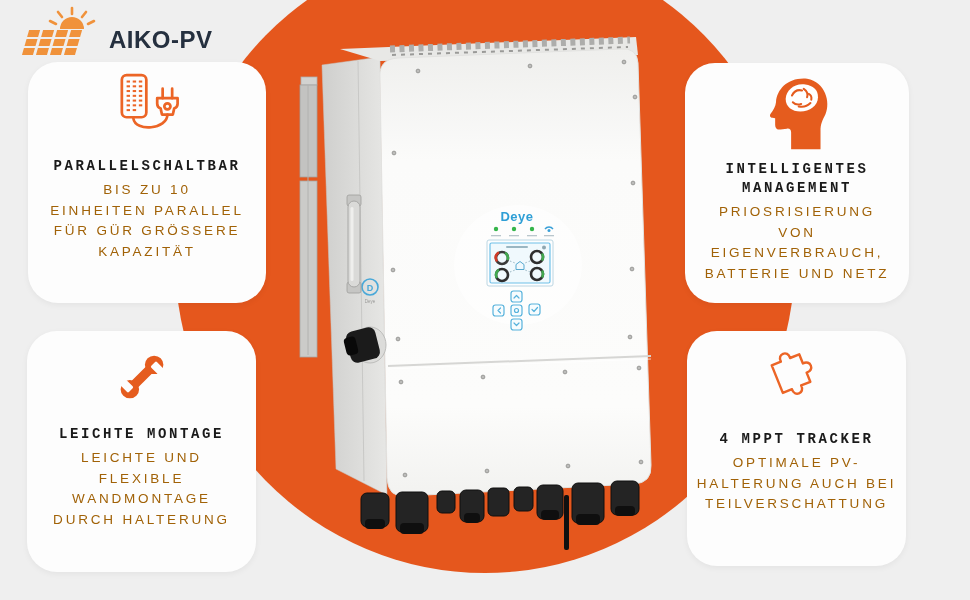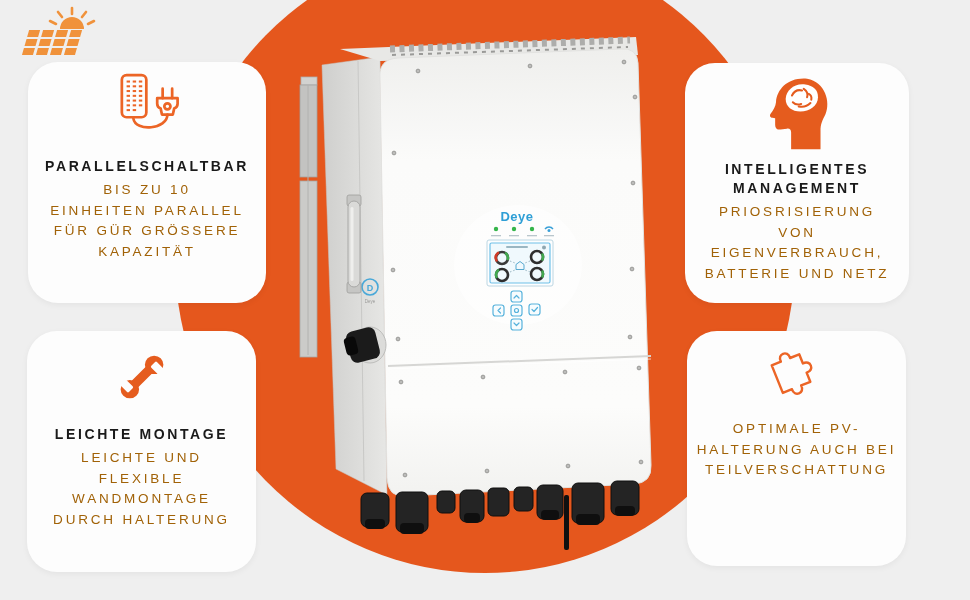--- a/index.html
+++ b/index.html
@@ -11,21 +11,21 @@
   
   .logo{position:absolute;left:20px;top:6px;display:flex;align-items:flex-end;gap:9px;z-index:4;}
   .logo-text{font-weight:700;font-size:24px;letter-spacing:.5px;color:#25303f;padding-bottom:4px;}
   
   .inverter{position:absolute;left:290px;top:25px;width:380px;height:535px;z-index:2;}
   
   .card{position:absolute;background:#fdfdfd;border-radius:30px;z-index:3;
         display:flex;flex-direction:column;align-items:center;
         box-shadow:0 2px 6px rgba(0,0,0,.05);}
   .card-title{font-weight:700;font-size:14px;line-height:19px;letter-spacing:2.6px;color:#1a1a1a;
-              margin:0;white-space:pre-line;text-align:center;}
+              margin:0;white-space:pre-line;text-align:center;font-family:Liberation Mono, monospace;}
   .card-body{font-weight:400;font-size:13.5px;line-height:20.5px;letter-spacing:2.8px;color:#a16207;
              margin:4px 0 0;white-space:pre-line;text-align:center;}
   #card-parallel  {left:28px; top:62px; width:238px;height:241px;}
   #card-management{left:685px;top:63px; width:224px;height:240px;}
   #card-montage   {left:27px; top:331px;width:229px;height:241px;}
   #card-mppt      {left:687px;top:331px;width:219px;height:235px;}
   #card-parallel   .icon-wrap{margin-top:8px; height:70px;}
   #card-management .icon-wrap{margin-top:8px; height:86px;}
   #card-montage    .icon-wrap{margin-top:14px;height:64px;}
   #card-mppt       .icon-wrap{margin-top:8px; height:76px;}
@@ -60,20 +60,21 @@
         <rect x="16" y="33" width="11" height="7"></rect>
           <rect x="30" y="33" width="11" height="7"></rect>
           <rect x="44" y="33" width="11" height="7"></rect>
           <rect x="58" y="33" width="11" height="7"></rect>
         <rect x="16" y="42" width="11" height="7"></rect>
           <rect x="30" y="42" width="11" height="7"></rect>
           <rect x="44" y="42" width="11" height="7"></rect>
           <rect x="58" y="42" width="11" height="7"></rect>
       </g>
     </svg>
+    <span class="logo-text">AIKO-PV</span>
   </div>
 
   <svg class="inverter" viewBox="0 0 380 535">
     <defs>
       <linearGradient id="fg" x1="0" y1="0" x2="0" y2="1">
         <stop offset="0" stop-color="#efefed"></stop>
           <stop offset="0.25" stop-color="#fbfbfa"></stop>
         <stop offset="0.8" stop-color="#fcfcfb"></stop>
           <stop offset="1" stop-color="#f2f2f0"></stop>
       </linearGradient>
@@ -304,18 +305,19 @@
 EIGENVERBRAUCH,
 BATTERIE UND NETZ</p>
   </section>
 
   <section class="card" id="card-mppt">
     <div class="icon-wrap">
       <svg width="78" height="76" viewBox="0 0 100 100" fill="none" stroke="#ec6526" stroke-width="3.2" stroke-linejoin="round">
         <path transform="rotate(-22 48 48)" d="M24,24 h13 c-1.5,-11.5 14.5,-11.5 13,0 h13 v13 c11.5,-1.5 11.5,14.5 0,13 v13 h-13 c1.5,11.5 -14.5,11.5 -13,0 h-13 z"></path>
       </svg>
     </div>
+    <h3 class="card-title">4 MPPT TRACKER</h3>
     <p class="card-body">OPTIMALE PV-
 HALTERUNG AUCH BEI
 TEILVERSCHATTUNG</p>
   </section>
 
 </div>
 
 </body></html>

